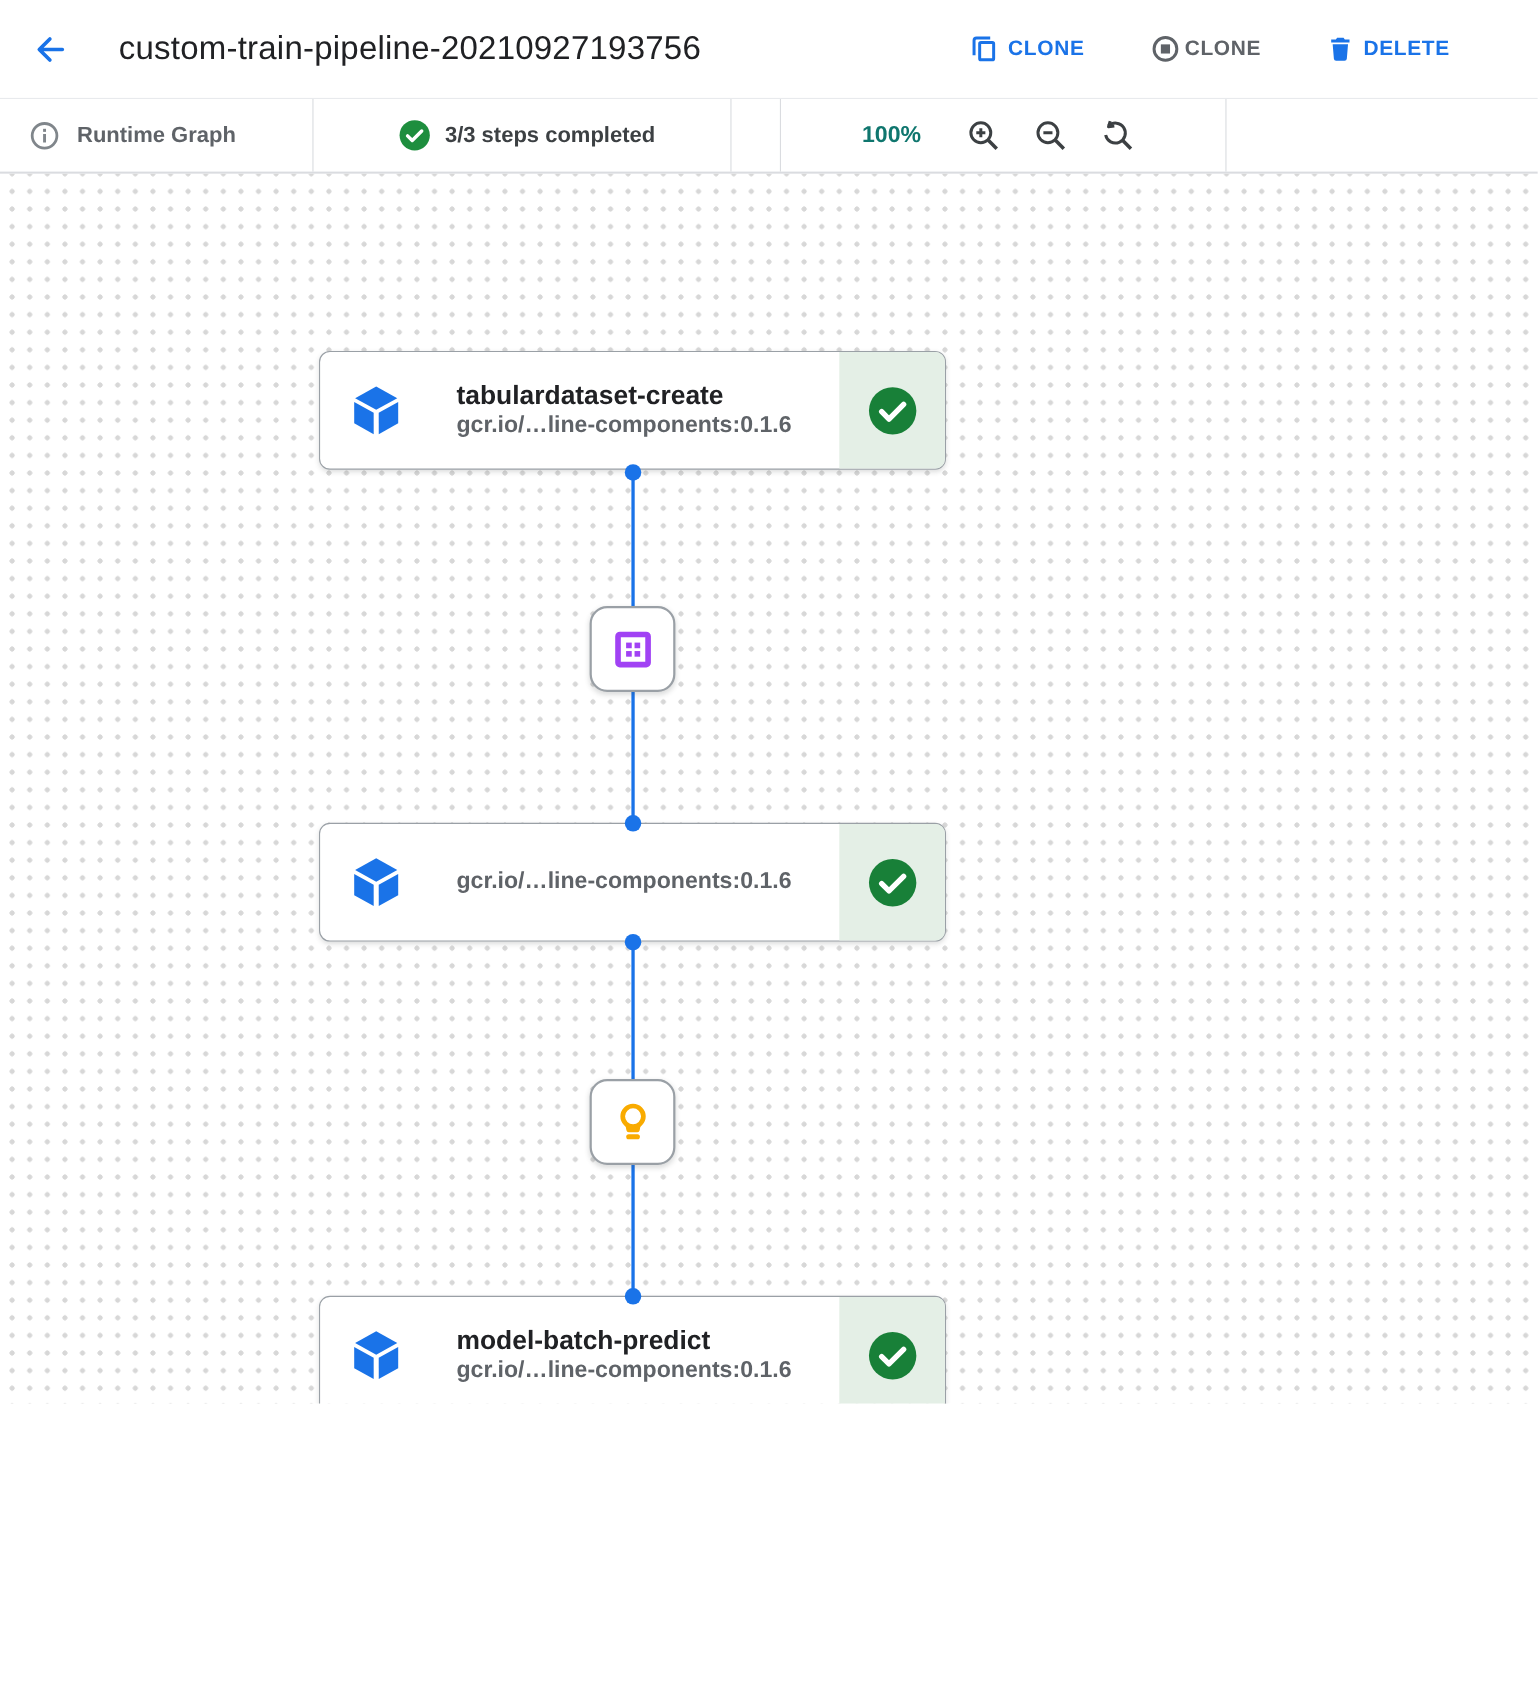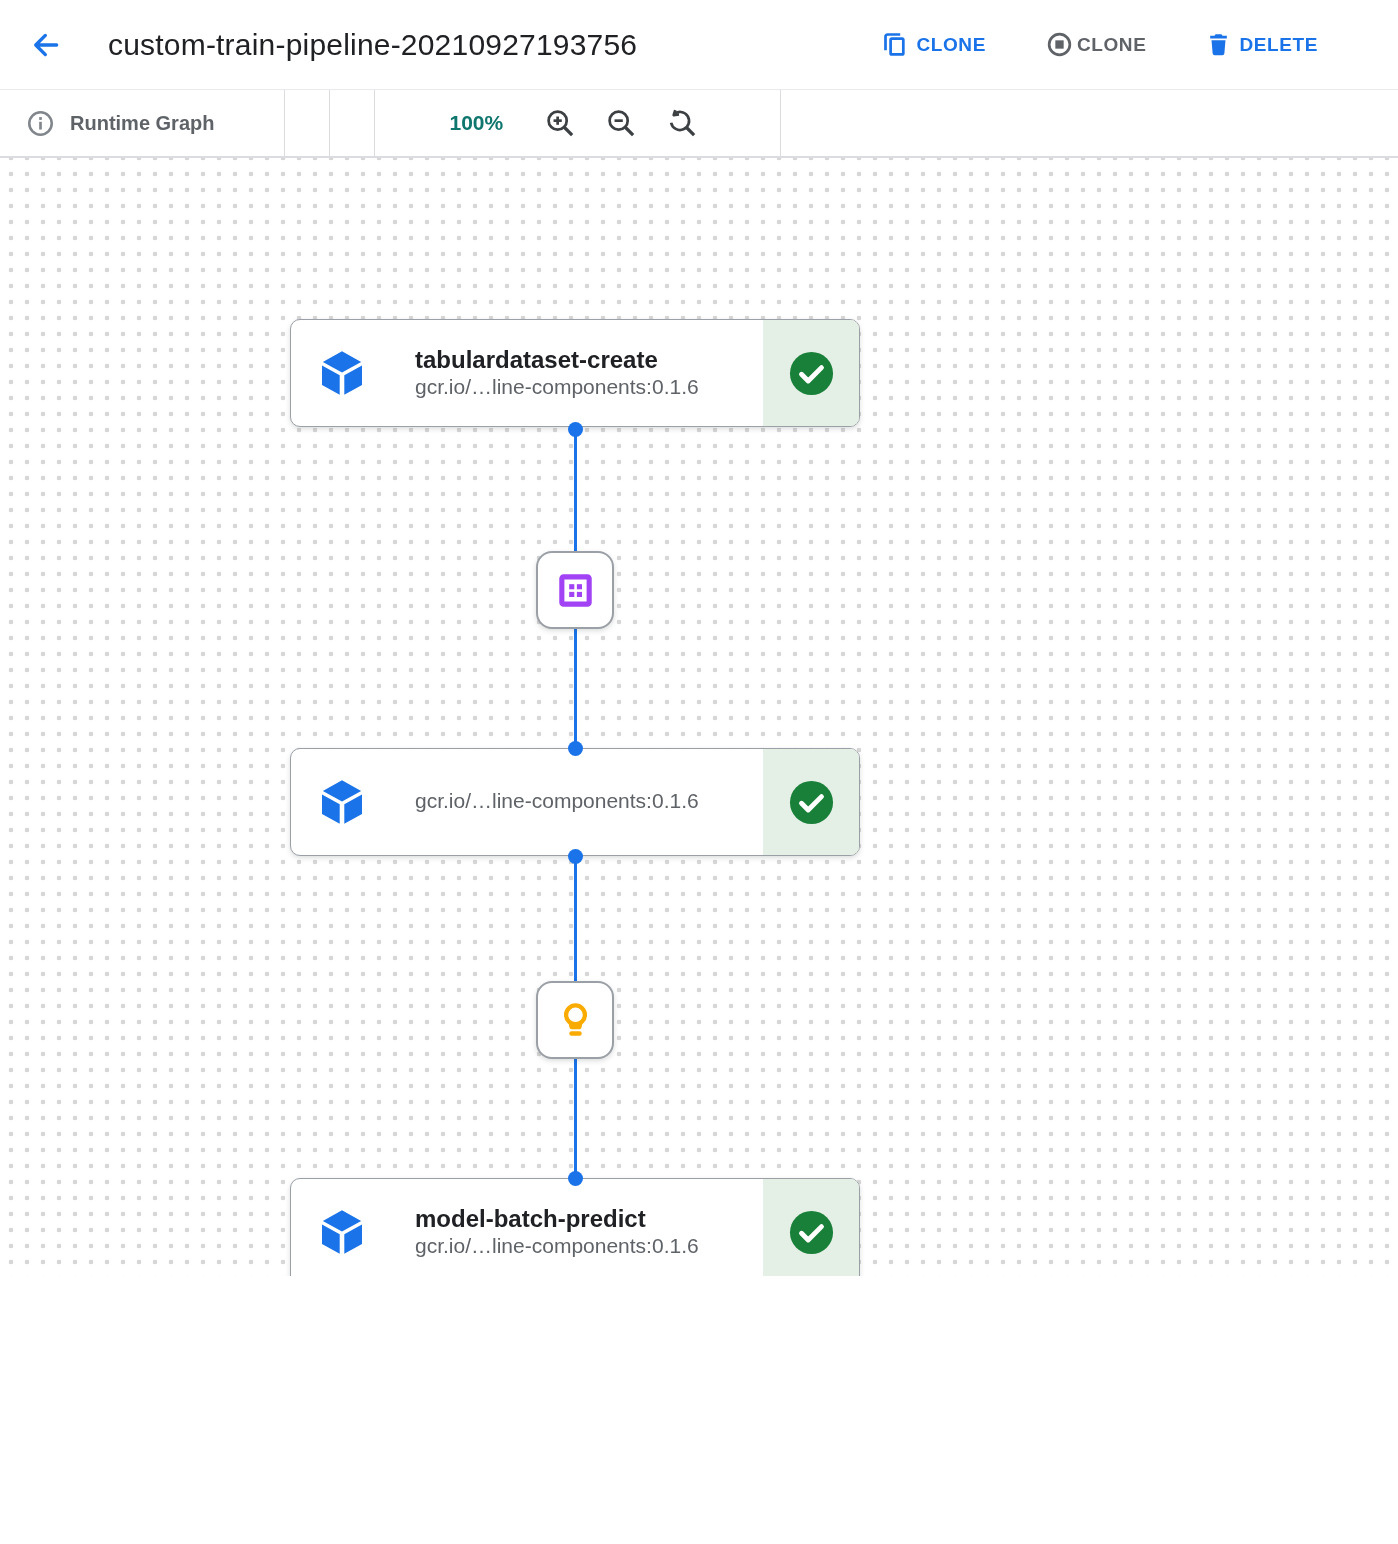--- a/index.html
+++ b/index.html
@@ -93,21 +93,21 @@
 
   .step-card {
     position: absolute; width: 570px; height: 108px;
     background: #fff; border: 1.5px solid #9aa0a6; border-radius: 10px;
     box-shadow: 0 2px 5px rgba(60,64,67,0.18);
     display: flex; align-items: center;
     padding-left: 26px; z-index: 2; cursor: pointer;
   }
   .step-text { margin-left: 48px; display: flex; flex-direction: column; gap: 1px; padding-bottom: 2px; }
   .step-title { font-size: 24px; font-weight: 700; color: #202124; white-space: nowrap; }
-  .step-subtitle { font-size: 21px; font-weight: 400; color: #5f6368; white-space: nowrap; }
+  .step-subtitle { font-size: 21px; font-weight: 700; color: #5f6368; white-space: nowrap; }
   .step-status {
     position: absolute; right: 0; top: 0; bottom: 0; width: 96px;
     background: #e4efe6; border-radius: 0 8.5px 8.5px 0;
     display: flex; align-items: center; justify-content: center;
   }
 
   .artifact {
     position: absolute; width: 78px; height: 78px;
     background: #fff; border: 2px solid #9aa0a6; border-radius: 16px;
     box-shadow: 0 2px 5px rgba(60,64,67,0.18);
@@ -165,20 +165,29 @@
       <button class="icon-btn">
         <svg width="29" height="29" viewBox="0 0 24 24">
             <circle cx="12" cy="12" r="9.3" fill="none" stroke="#80868b" stroke-width="2.1"></circle>
             <rect x="10.9" y="10.6" width="2.2" height="6.4" fill="#80868b"></rect>
             <rect x="10.9" y="6.7" width="2.2" height="2.3" fill="#80868b"></rect>
           </svg>
       </button>
       <span class="tb-label">Runtime Graph</span>
     </div>
     <div class="tb-divider"></div>
+    <div class="tb-group steps-group">
+      <span style="display:flex">
+        <svg width="30" height="30" viewBox="0 0 24 24">
+            <circle cx="12" cy="12" r="11" fill="#1e8e3e"></circle>
+            <path d="M6.8 12.4 l3.4 3.4 6.9-6.9" fill="none" stroke="#fff" stroke-width="2.5" stroke-linecap="round" stroke-linejoin="round"></path>
+          </svg>
+      </span>
+      <span class="tb-label">3/3 steps completed</span>
+    </div>
     <div class="tb-divider"></div>
     <div class="tb-divider"></div>
     <div class="tb-group zoom-group">
       <span class="zoom-level">100%</span>
       <button class="icon-btn">
         <svg width="31" height="31" viewBox="0 0 24 24">
             <circle cx="9.8" cy="9.8" r="7" fill="none" stroke="#3c4043" stroke-width="2.1"></circle>
             <line x1="15.1" y1="15.1" x2="21" y2="21" stroke="#3c4043" stroke-width="2.5"></line>
             <line x1="6.6" y1="9.8" x2="13" y2="9.8" stroke="#3c4043" stroke-width="2.1"></line>
             <line x1="9.8" y1="6.6" x2="9.8" y2="13" stroke="#3c4043" stroke-width="2.1"></line>

